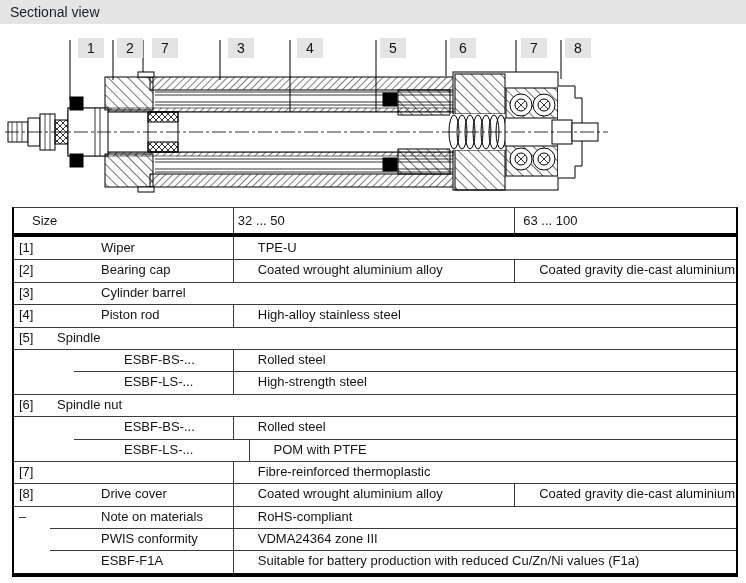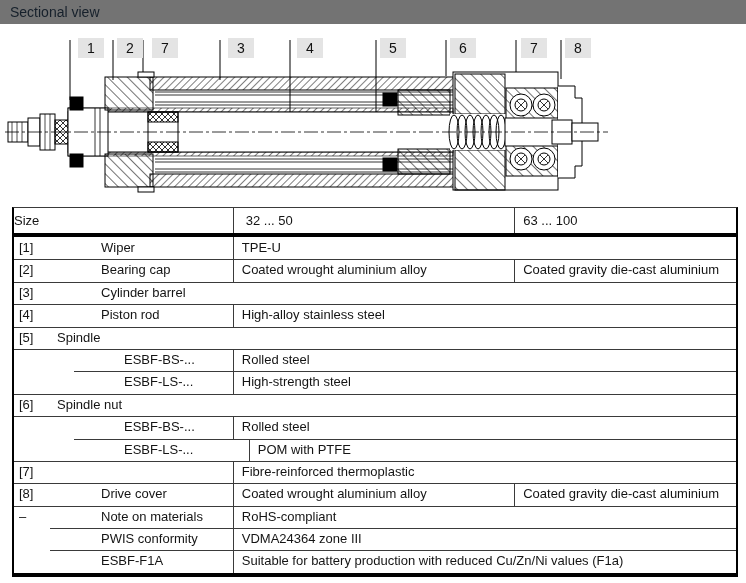--- a/index.html
+++ b/index.html
@@ -1,45 +1,45 @@
 <!DOCTYPE html>
 <html><head>
 <meta charset="utf-8">
 <style>
   html,body{margin:0;padding:0;background:#fff;}
   #page{position:relative;width:746px;height:583px;background:#fff;overflow:hidden;
         font-family:"Liberation Sans",sans-serif;color:#141414;}
 
   
-  .secbar{position:absolute;left:0;top:0;width:746px;height:24px;background:#737373;}
+  .secbar{position:absolute;left:0;top:0;width:746px;height:24px;background:#e5e5e5;}
   .secbar .ttl{position:absolute;left:10px;top:0;line-height:24px;font-size:14px;color:#16202b;}
 
   
   #draw-svg{position:absolute;left:0;top:24px;}
   .callout{position:absolute;top:38px;width:26px;height:20px;background:#e4e4e4;
            text-align:center;line-height:20px;font-size:14px;color:#111;}
 
   
   .mtable{position:absolute;left:12px;top:207px;width:726px;
           border-left:2px solid #000;border-right:2px solid #000;border-top:1px solid #3a3a3a;
           box-sizing:border-box;font-size:13px;}
   .thead{position:relative;display:flex;height:25px;line-height:25px;}
-  .thead .hc{box-sizing:border-box;padding-left:0;}
+  .thead .hc{box-sizing:border-box;padding-left:18px;}
   .thead .h1{width:220px;}
-  .thead .h2{width:283px;border-left:1px solid #3a3a3a;padding-left:12px;}
+  .thead .h2{width:283px;border-left:1px solid #3a3a3a;padding-left:4px;}
   .thead .h3{width:223px;border-left:1px solid #3a3a3a;padding-left:8px;}
   .thick{height:4px;background:#000;}
   .trow{position:relative;display:flex;height:22.4px;line-height:22.4px;box-sizing:border-box;}
   .sep{position:absolute;top:0;right:0;height:1px;background:#3a3a3a;}
   .cell{box-sizing:border-box;overflow:hidden;white-space:nowrap;}
   .c1{position:relative;width:220px;}
   .c1 .num{position:absolute;left:5px;top:0;}
   .c1 .lbl{position:absolute;left:43px;top:0;margin-left:44px;}
   .c1 .lbl.ind{left:66px;}
-  .cv{border-left:1px solid #3a3a3a;padding-left:8px;}
+  .cv{border-left:1px solid #3a3a3a;padding-left:24px;}
   .cfull{position:relative;width:726px;}
   .cfull .num{position:absolute;left:5px;top:0;}
   .cfull .lbl{position:absolute;left:43px;top:0;}
 </style>
 </head>
 <body>
 
 <div id="page">
 
   <div class="secbar">

